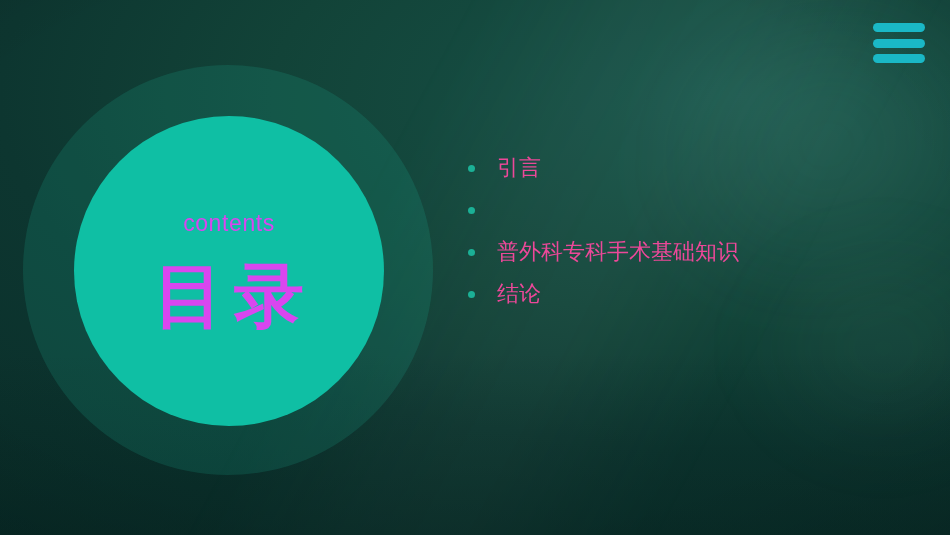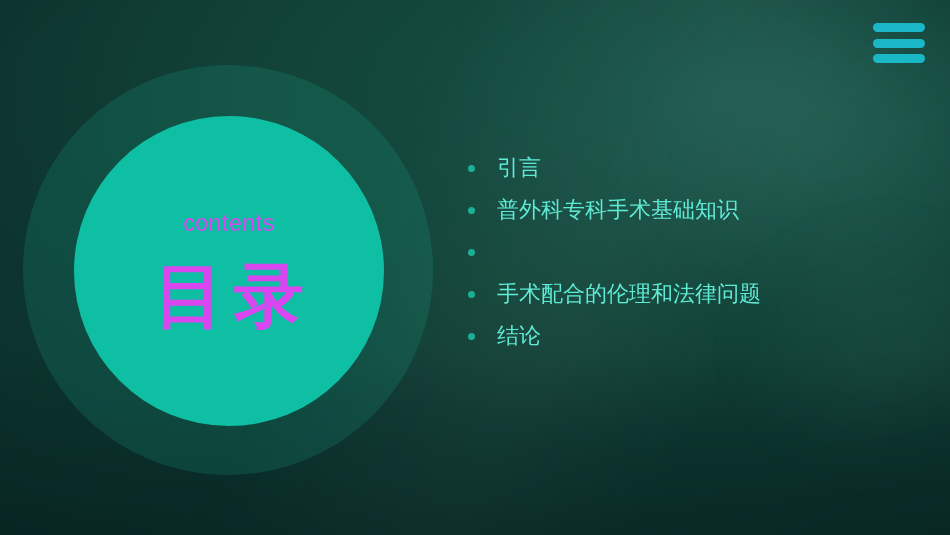--- a/index.html
+++ b/index.html
@@ -122,21 +122,21 @@
     top: 147px;
     width: 430px;
     list-style: none;
     margin: 0;
     padding: 0;
   }
   .toc-item {
     display: flex;
     align-items: center;
     height: 42px;
-    color: #5eead4;
+    color: #ec4899;
     font-size: 22px;
     line-height: 1;
     white-space: nowrap;
   }
   .toc-bullet {
     width: 7px;
     height: 7px;
     border-radius: 50%;
     background: #1bb096;
     flex: 0 0 auto;
@@ -183,28 +183,24 @@
     <div class="mulu-label">目录</div>
   </div>
 
   <ul class="toc">
     <li class="toc-item">
       <span class="toc-bullet"></span>
       <span class="toc-text">引言</span>
     </li>
     <li class="toc-item">
       <span class="toc-bullet"></span>
+    </li>
+    <li class="toc-item">
+      <span class="toc-bullet"></span>
       <span class="toc-text">普外科专科手术基础知识</span>
-    </li>
-    <li class="toc-item">
-      <span class="toc-bullet"></span>
-    </li>
-    <li class="toc-item">
-      <span class="toc-bullet"></span>
-      <span class="toc-text">手术配合的伦理和法律问题</span>
     </li>
     <li class="toc-item">
       <span class="toc-bullet"></span>
       <span class="toc-text">结论</span>
     </li>
   </ul>
 
   <div class="menu-btn">
     <div class="menu-bar"></div>
     <div class="menu-bar"></div>

